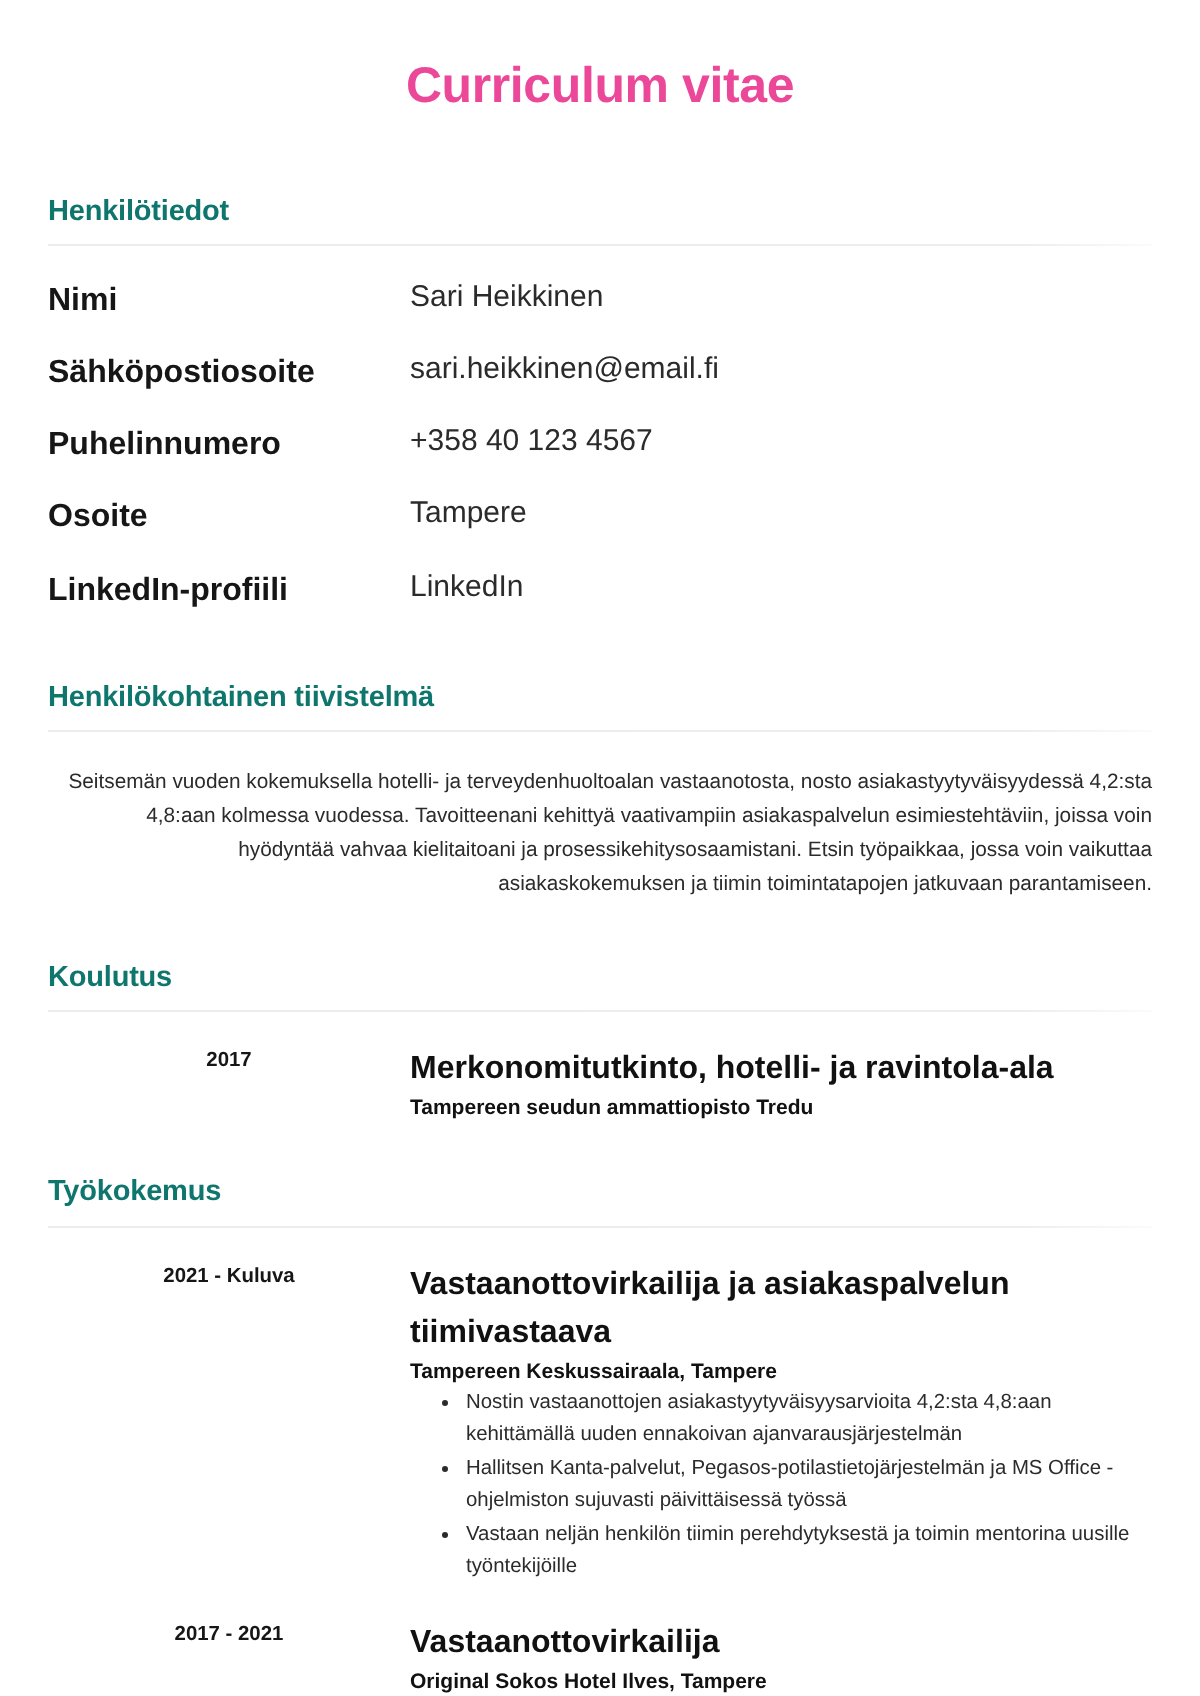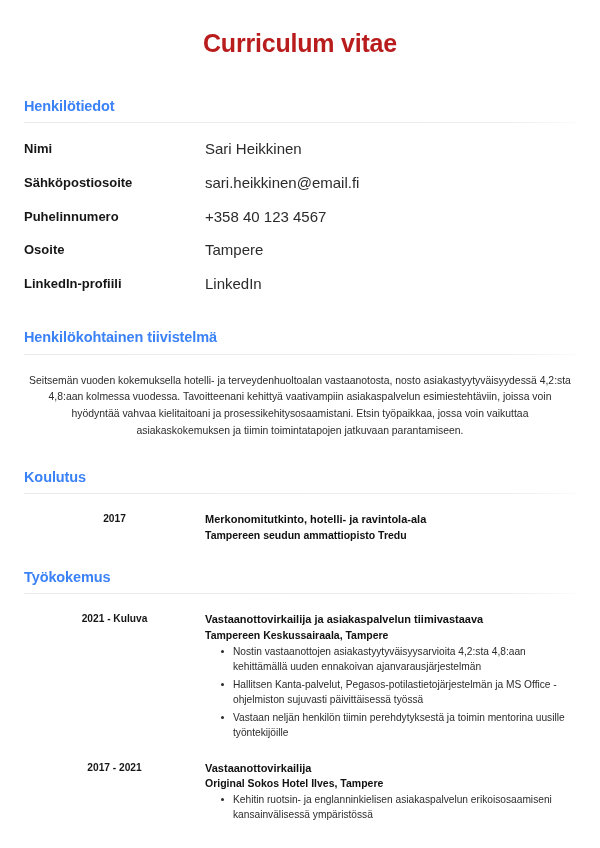--- a/index.html
+++ b/index.html
@@ -24,34 +24,34 @@
     position: relative;
     background: #ffffff;
   }
 
   
   .doc-title {
     text-align: center;
     font-size: 25px;
     font-weight: bold;
     letter-spacing: -0.2px;
-    color: #b91c1c;
+    color: #ec4899;
     margin: 0;
     padding-top: 28px;
     line-height: 1.2;
   }
 
   
   .section {
     margin-top: 0;
   }
   .section-title {
     font-size: 14.5px;
     font-weight: bold;
-    color: #3b82f6;
+    color: #0f766e;
     margin: 0;
     padding: 0 0 7px 0;
     line-height: 1.25;
     letter-spacing: -0.1px;
   }
   .section-rule {
     height: 1px;
     width: 552px;
     background: linear-gradient(to right, #ececec 0%, #ededee 88%, #fbfbfc 100%);
     margin: 0 0 0 0;
@@ -64,21 +64,21 @@
   .sec-gap-exp      { margin-top: 25px; }
 
   
   .row {
     display: flex;
     align-items: flex-start;
   }
   .col-label {
     width: 181px;
     flex: 0 0 181px;
-    font-size: 13px;
+    font-size: 16px;
     font-weight: bold;
     color: #161616;
     line-height: 1.35;
     padding-top: 1px;
   }
   .col-value {
     flex: 1 1 auto;
     font-size: 15px;
     color: #2b2b2b;
     line-height: 1.35;
@@ -88,38 +88,38 @@
   .personal-list .row { margin-bottom: 13.5px; }
   .personal-list .row:last-child { margin-bottom: 0; }
 
   
   .summary-body {
     margin-top: 18px;
     font-size: 10.4px;
     line-height: 1.62;
     color: #2b2b2b;
     width: 552px;
-    text-align: center;
+    text-align: right;
   }
 
   
   .entry { margin-top: 17px; display: flex; align-items: flex-start; }
   .entry-date {
     width: 181px;
     flex: 0 0 181px;
     font-size: 10.2px;
     font-weight: bold;
     color: #161616;
     line-height: 1.45;
     padding-top: 1px;
     text-align: center;
   }
   .entry-main { flex: 1 1 auto; }
   .entry-title {
-    font-size: 11px;
+    font-size: 16px;
     font-weight: bold;
     color: #111111;
     line-height: 1.5;
   }
   .entry-org {
     font-size: 10.5px;
     font-weight: bold;
     color: #111111;
     line-height: 1.5;
   }

